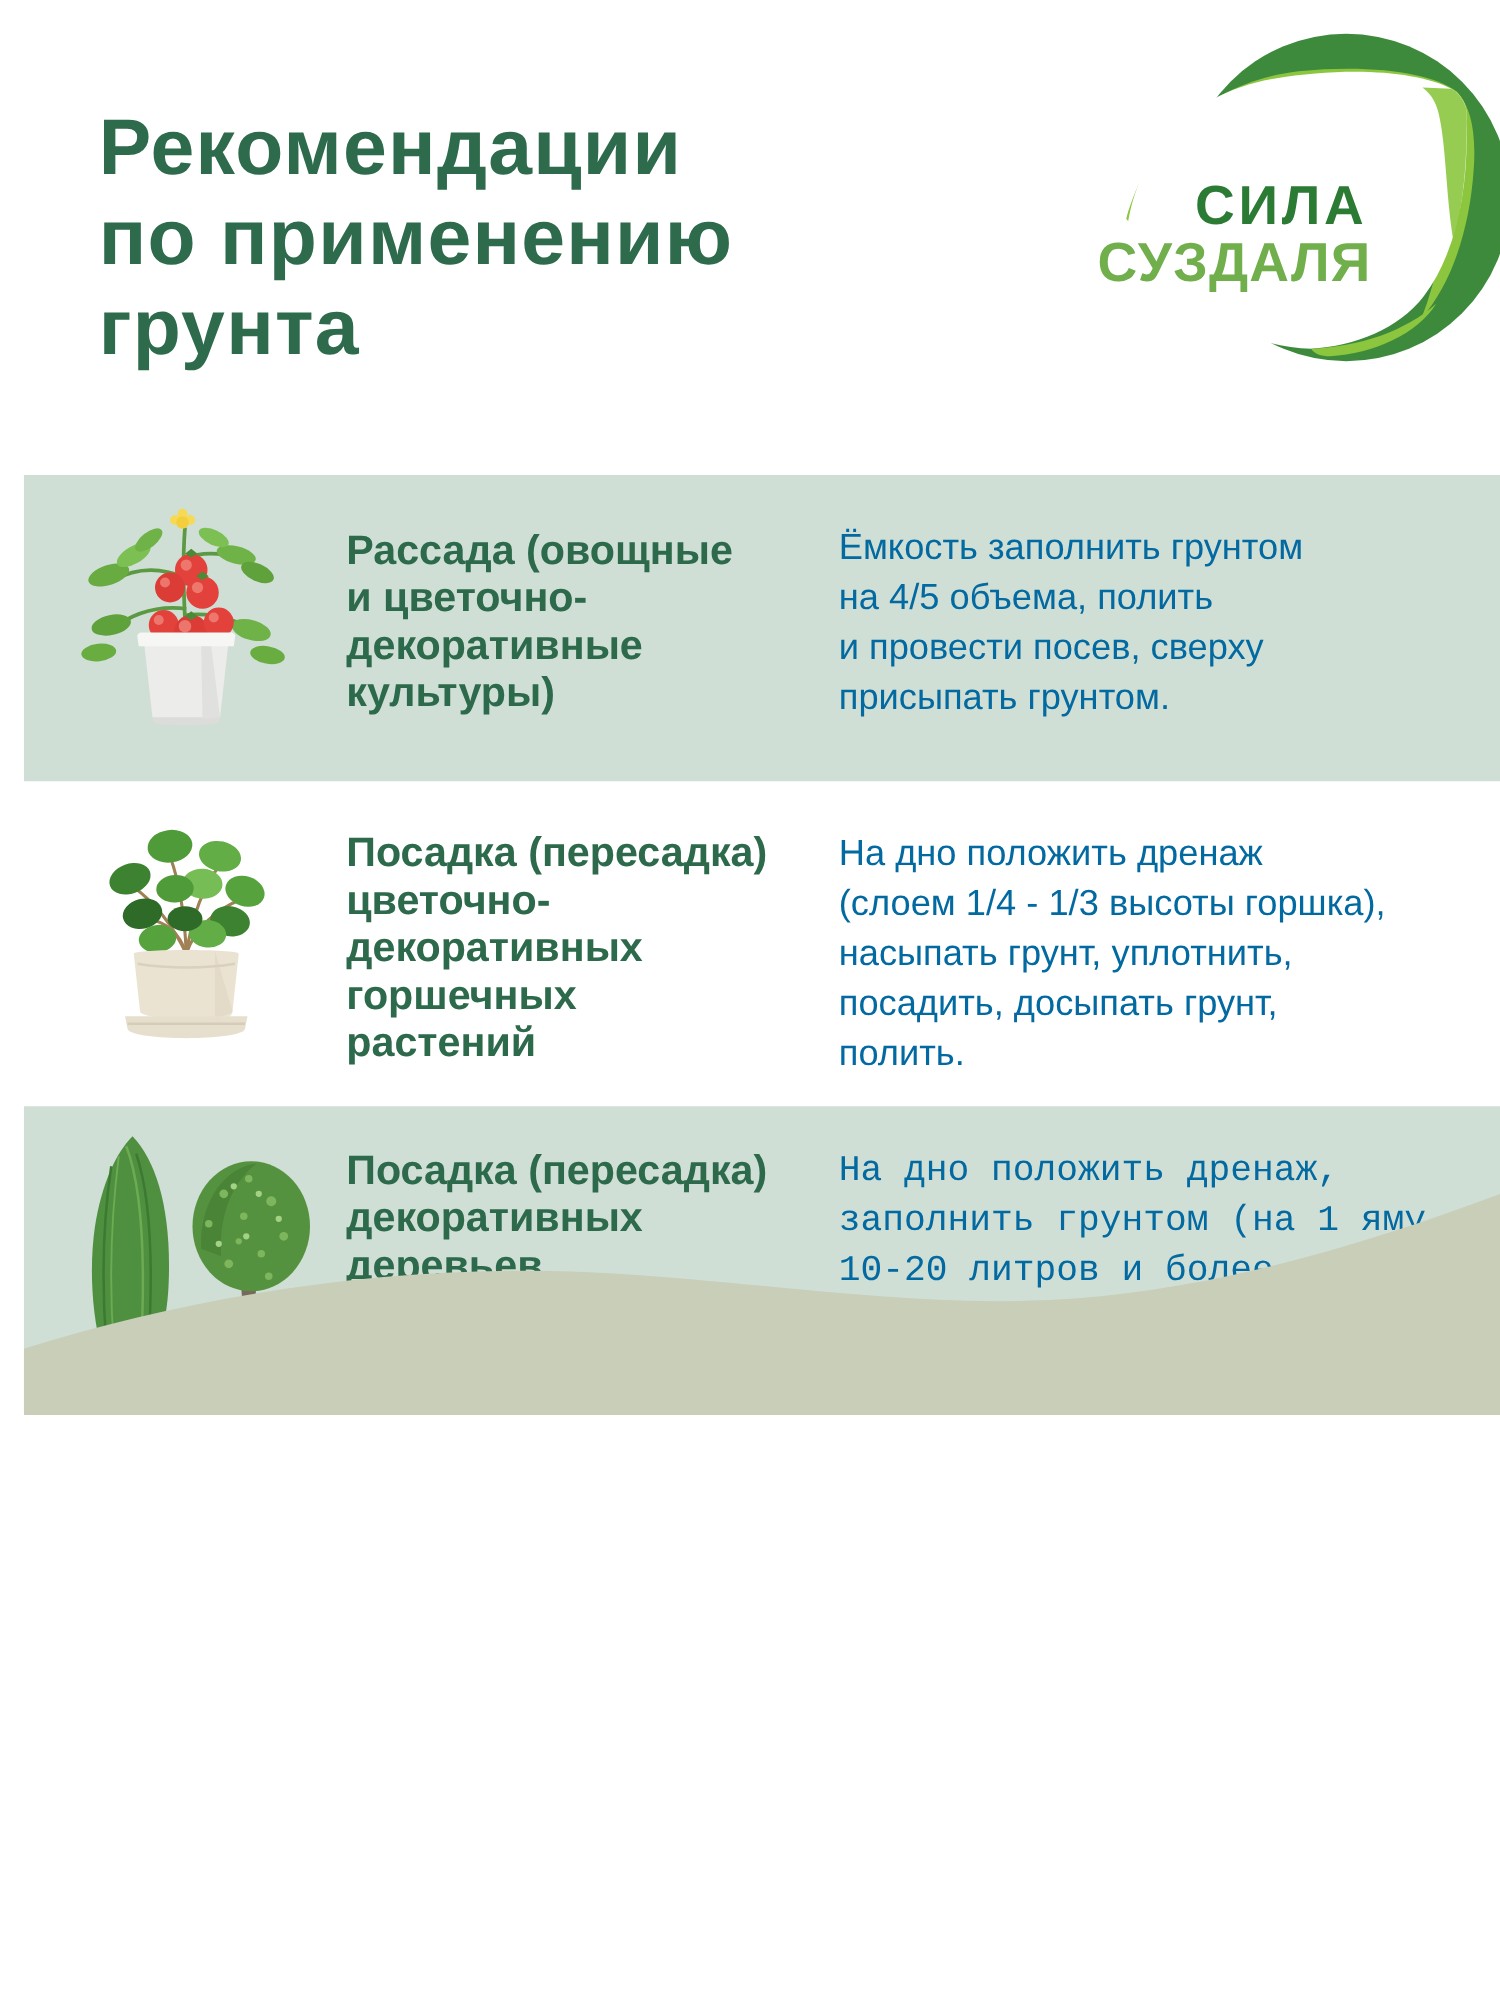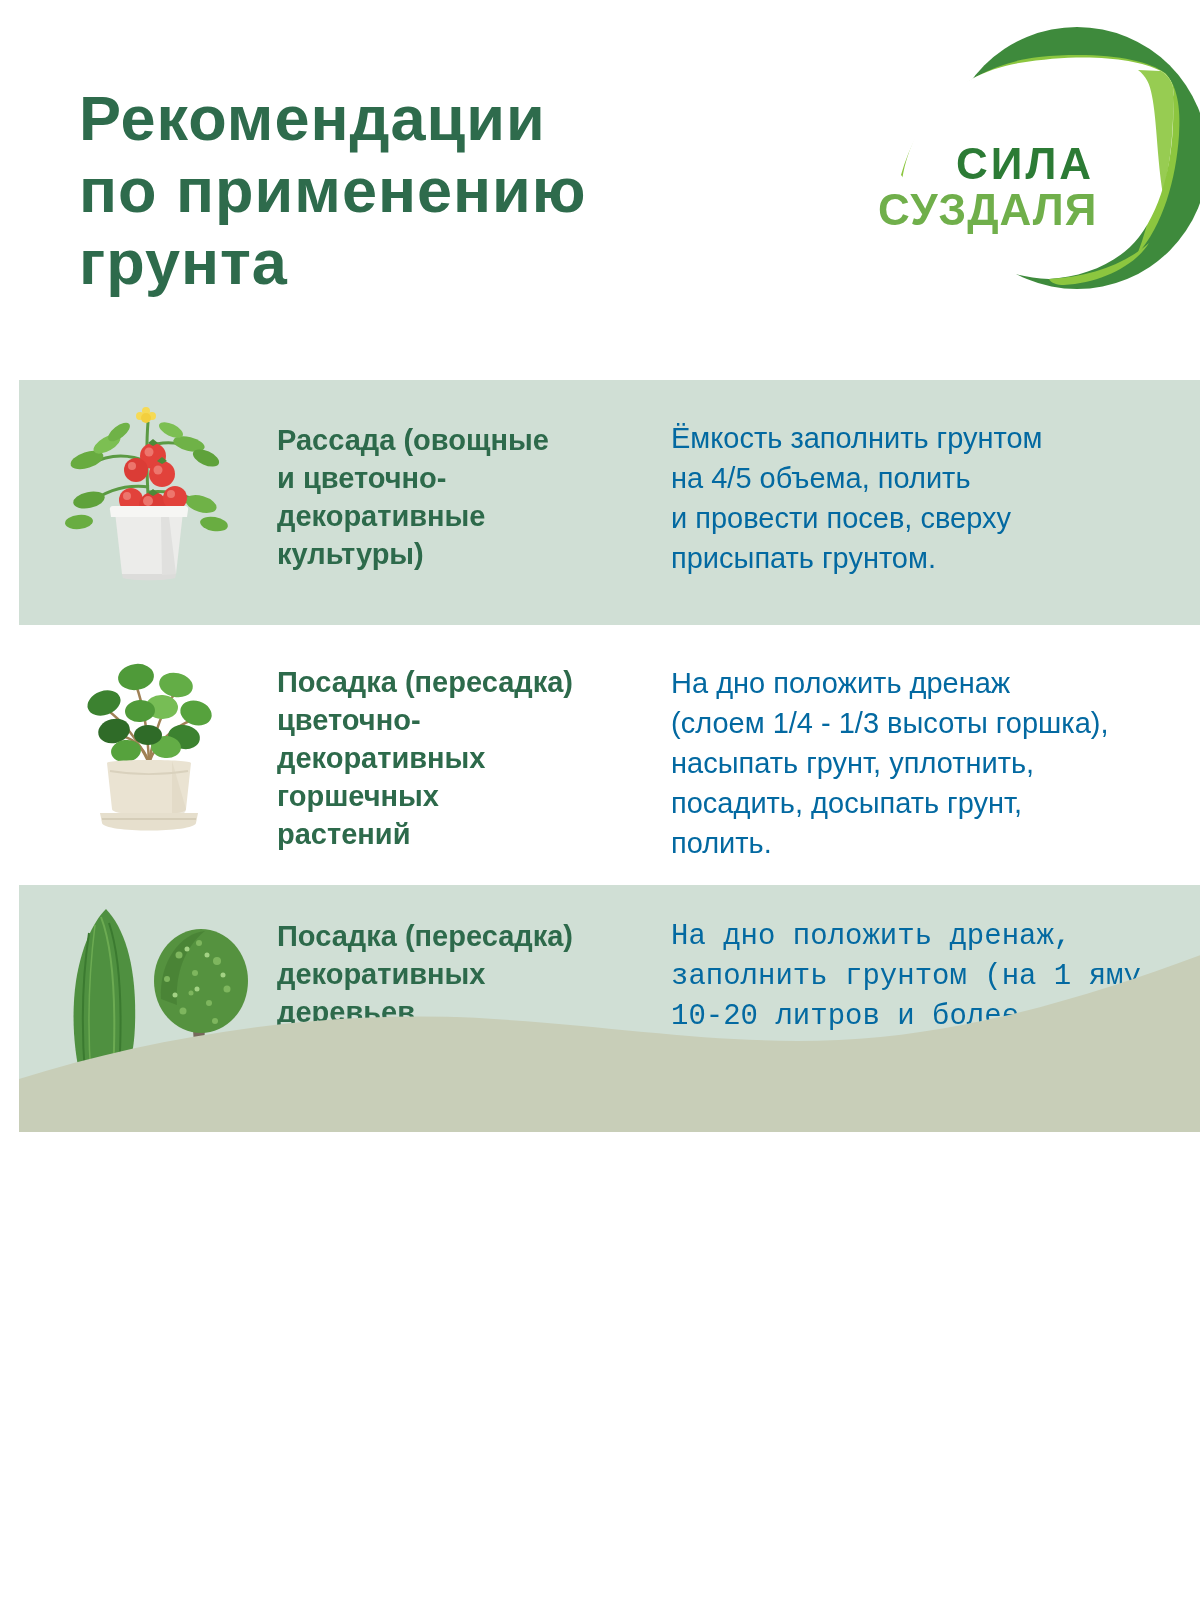--- a/index.html
+++ b/index.html
@@ -19,21 +19,21 @@
   #row-2 { top:625px; height:260px; }
   #row-3 { top:885px; height:245px; }
   #row-4 { top:1130px; height:310px; }
   .row-img { position:absolute; display:block; }
   .img-1 { left:30px;  top:12px; width:200px; height:190px; }
   .img-2 { left:25px;  top:22px; width:210px; height:200px; }
   .img-3 { left:30px;  top:18px; width:200px; height:190px; }
   .img-4 { left:52px;  top:55px; width:160px; height:185px; }
   .row-heading {
     position:absolute; left:258px; width:380px; margin:0;
-    font-size:29px; line-height:38px; font-weight:700;
+    font-size:33px; line-height:38px; font-weight:700;
     color:#2D6A4B; white-space:pre-line;
   }
   .row-desc {
     position:absolute; left:652px; width:540px; margin:0;
     font-size:29px; line-height:40px; font-weight:400;
     color:#0369a1; white-space:pre-line;
   }
   .h-1 { top:41px; } .d-1 { top:38px; }
   .h-2 { top:38px; } .d-2 { top:38px; }
   .h-3 { top:32px; } .d-3 { top:32px;font-family:Liberation Mono, monospace; }

